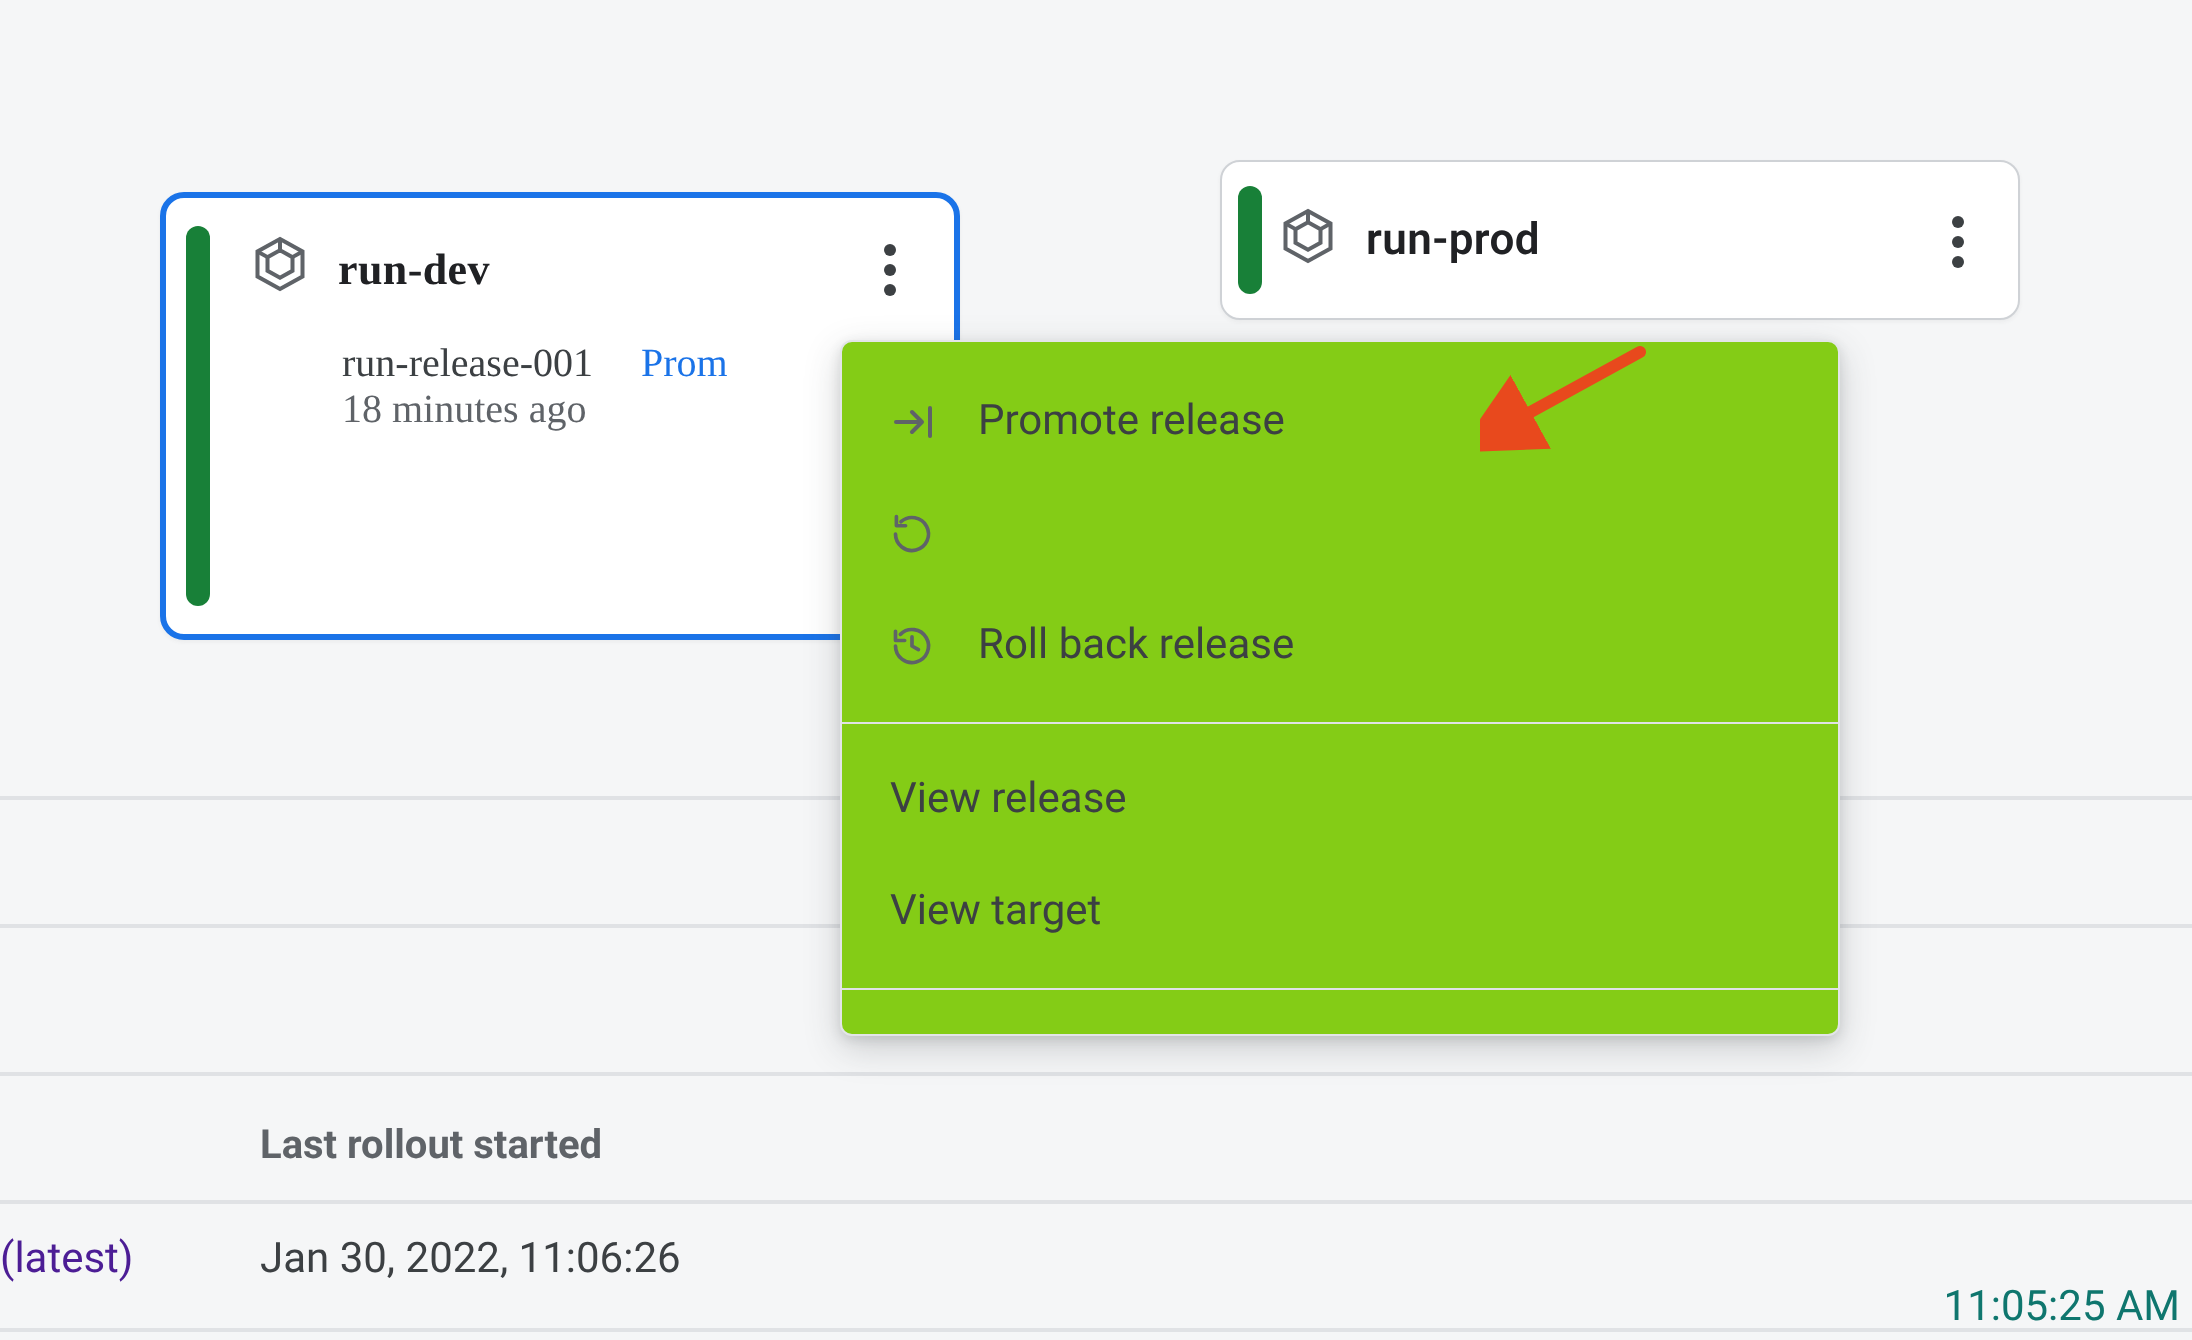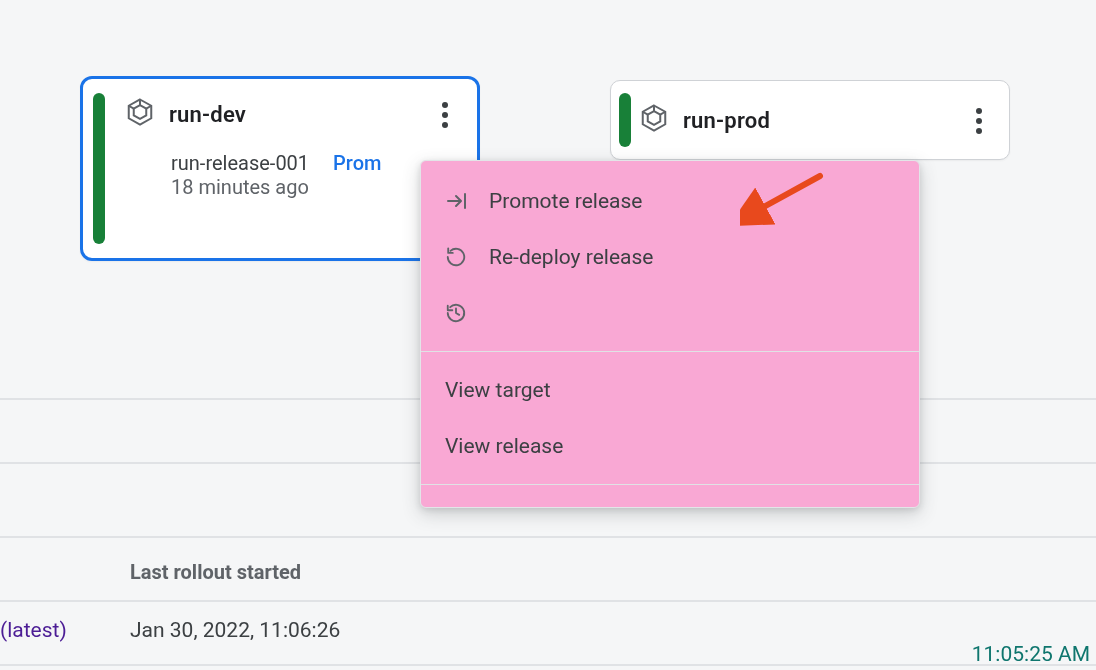--- a/index.html
+++ b/index.html
@@ -24,22 +24,22 @@
     border: 1px solid #cfd2d6;
     border-radius: 10px;
     box-shadow: 0 1px 2px rgba(60,64,67,.06);
   }
   .card-selected {
     border: 3px solid #1a73e8;
     padding: 2px;
     border-radius: 12px;
   }
   .card-dev {
-    top: 76px; left: 80px;
-    width: 400px; height: 185px;
+    top: 96px; left: 80px;
+    width: 400px; height: 224px; font-family: Liberation Serif, serif;
   }
   .card-prod {
     top: 80px; left: 610px;
     width: 400px; height: 80px;
   }
   .status-stripe {
     position: absolute;
     top: 14px; bottom: 14px; left: 10px;
     width: 12px;
     background: #188038;
@@ -86,23 +86,23 @@
     cursor: pointer;
   }
   .time-ago {
     font-size: 20px;
     color: #5f6368;
   }
 
   
   .menu {
     position: absolute;
-    top: 160px; left: 420px;
+    top: 170px; left: 420px;
     width: 500px;
-    background: #f9a8d4;
+    background: #84cc16;
     border: 1px solid #e3e5e8;
     border-radius: 6px;
     box-shadow: 0 6px 18px rgba(60,64,67,.22), 0 2px 6px rgba(60,64,67,.14);
     padding: 12px 0;
     z-index: 20;
   }
   .menu-item {
     display: flex; align-items: center;
     height: 56px;
     padding: 0 24px;
@@ -232,41 +232,41 @@
       </span>
       <span>Promote release</span>
     </div>
     <div class="menu-item">
       <span class="menu-icon-slot">
         <svg width="22" height="22" viewBox="0 0 24 24" fill="none" stroke="#5f6368" stroke-width="2" stroke-linecap="round" stroke-linejoin="round">
           <path d="M3 12a9 9 0 1 0 3-6.7"></path>
           <polyline points="3 3 3 8 8 8" transform="translate(0.5 -0.5)"></polyline>
         </svg>
       </span>
-      <span>Re-deploy release</span>
     </div>
     <div class="menu-item">
       <span class="menu-icon-slot">
         <svg width="22" height="22" viewBox="0 0 24 24" fill="none" stroke="#5f6368" stroke-width="2" stroke-linecap="round" stroke-linejoin="round">
           <path d="M3 12a9 9 0 1 0 2.64-6.36"></path>
           <polyline points="3 4 3 9 8 9"></polyline>
           <polyline points="12 7 12 12 15.5 14"></polyline>
         </svg>
       </span>
+      <span>Roll back release</span>
     </div>
 
     <div class="menu-sep"></div>
 
+    <div class="menu-item no-icon">
+      <span class="menu-icon-slot"></span>
+      <span>View release</span>
+    </div>
     <div class="menu-item no-icon">
       <span class="menu-icon-slot"></span>
       <span>View target</span>
-    </div>
-    <div class="menu-item no-icon">
-      <span class="menu-icon-slot"></span>
-      <span>View release</span>
     </div>
 
     <div class="menu-sep"></div>
 
   </div>
 
   <div class="anno-arrow">
     <svg width="90" height="60" viewBox="0 0 90 60">
       <defs>
         <marker id="ah" viewBox="0 0 10 10" refX="2" refY="5" markerWidth="7" markerHeight="7" orient="auto-start-reverse">

